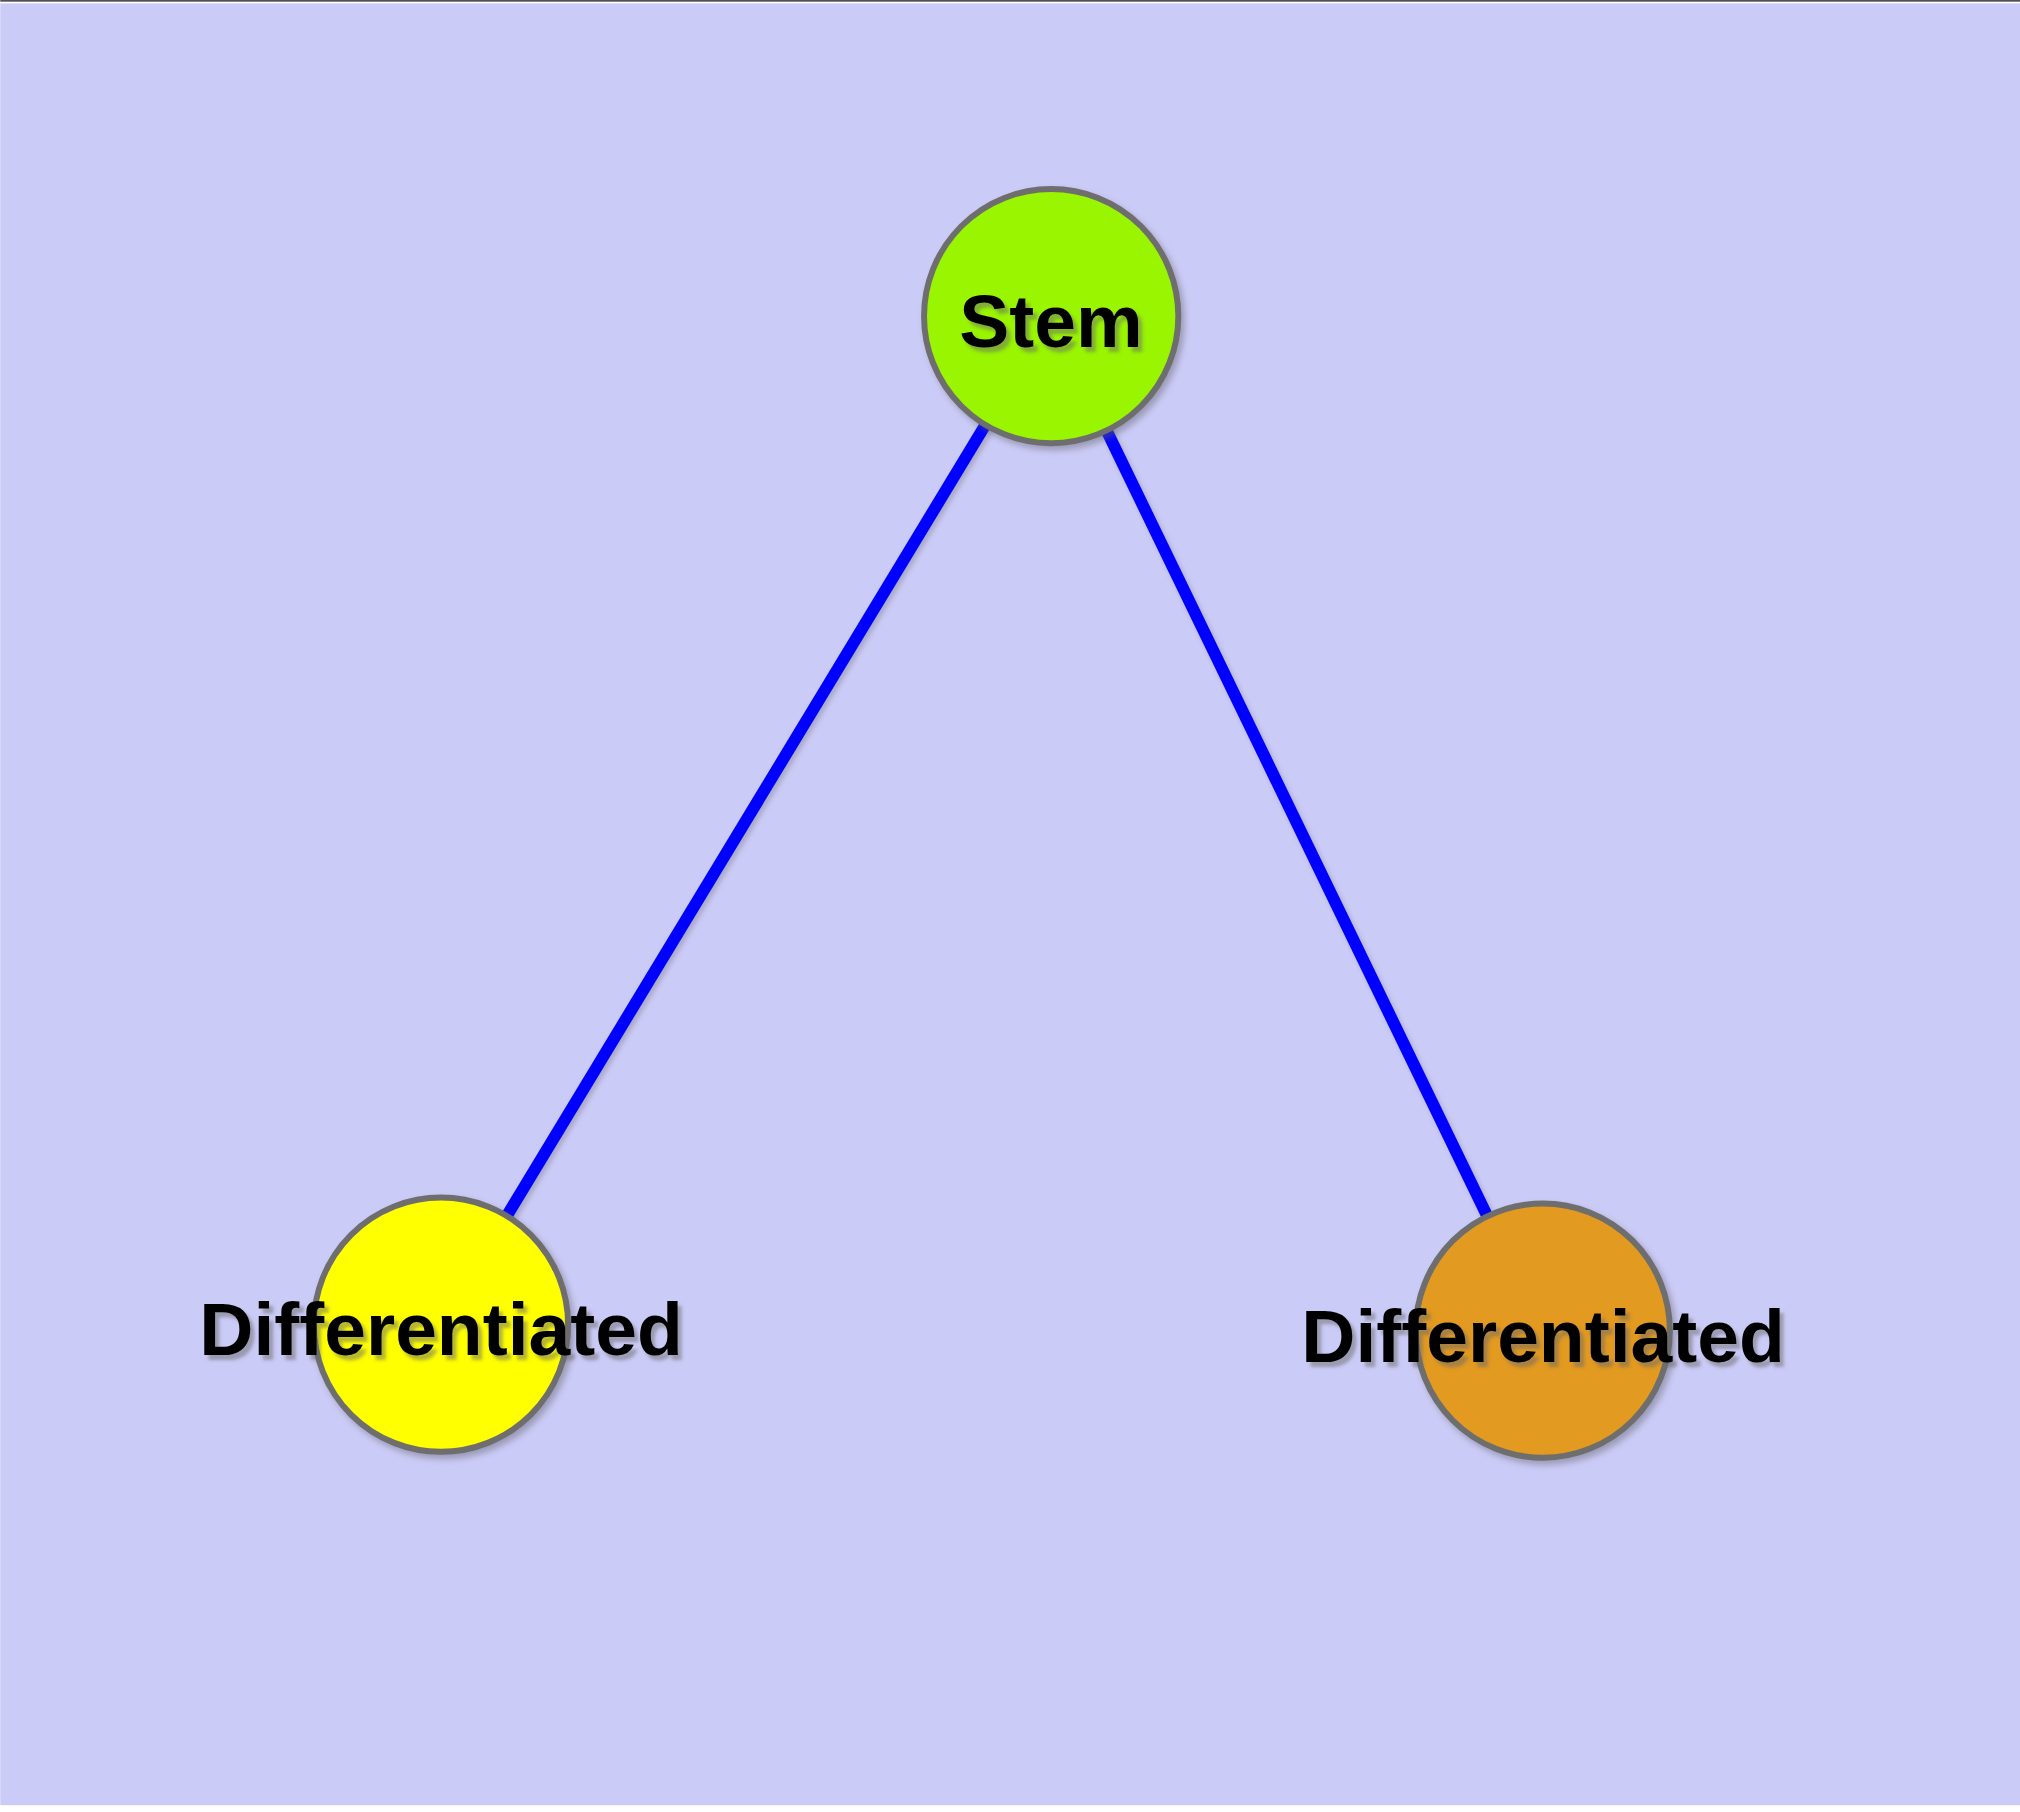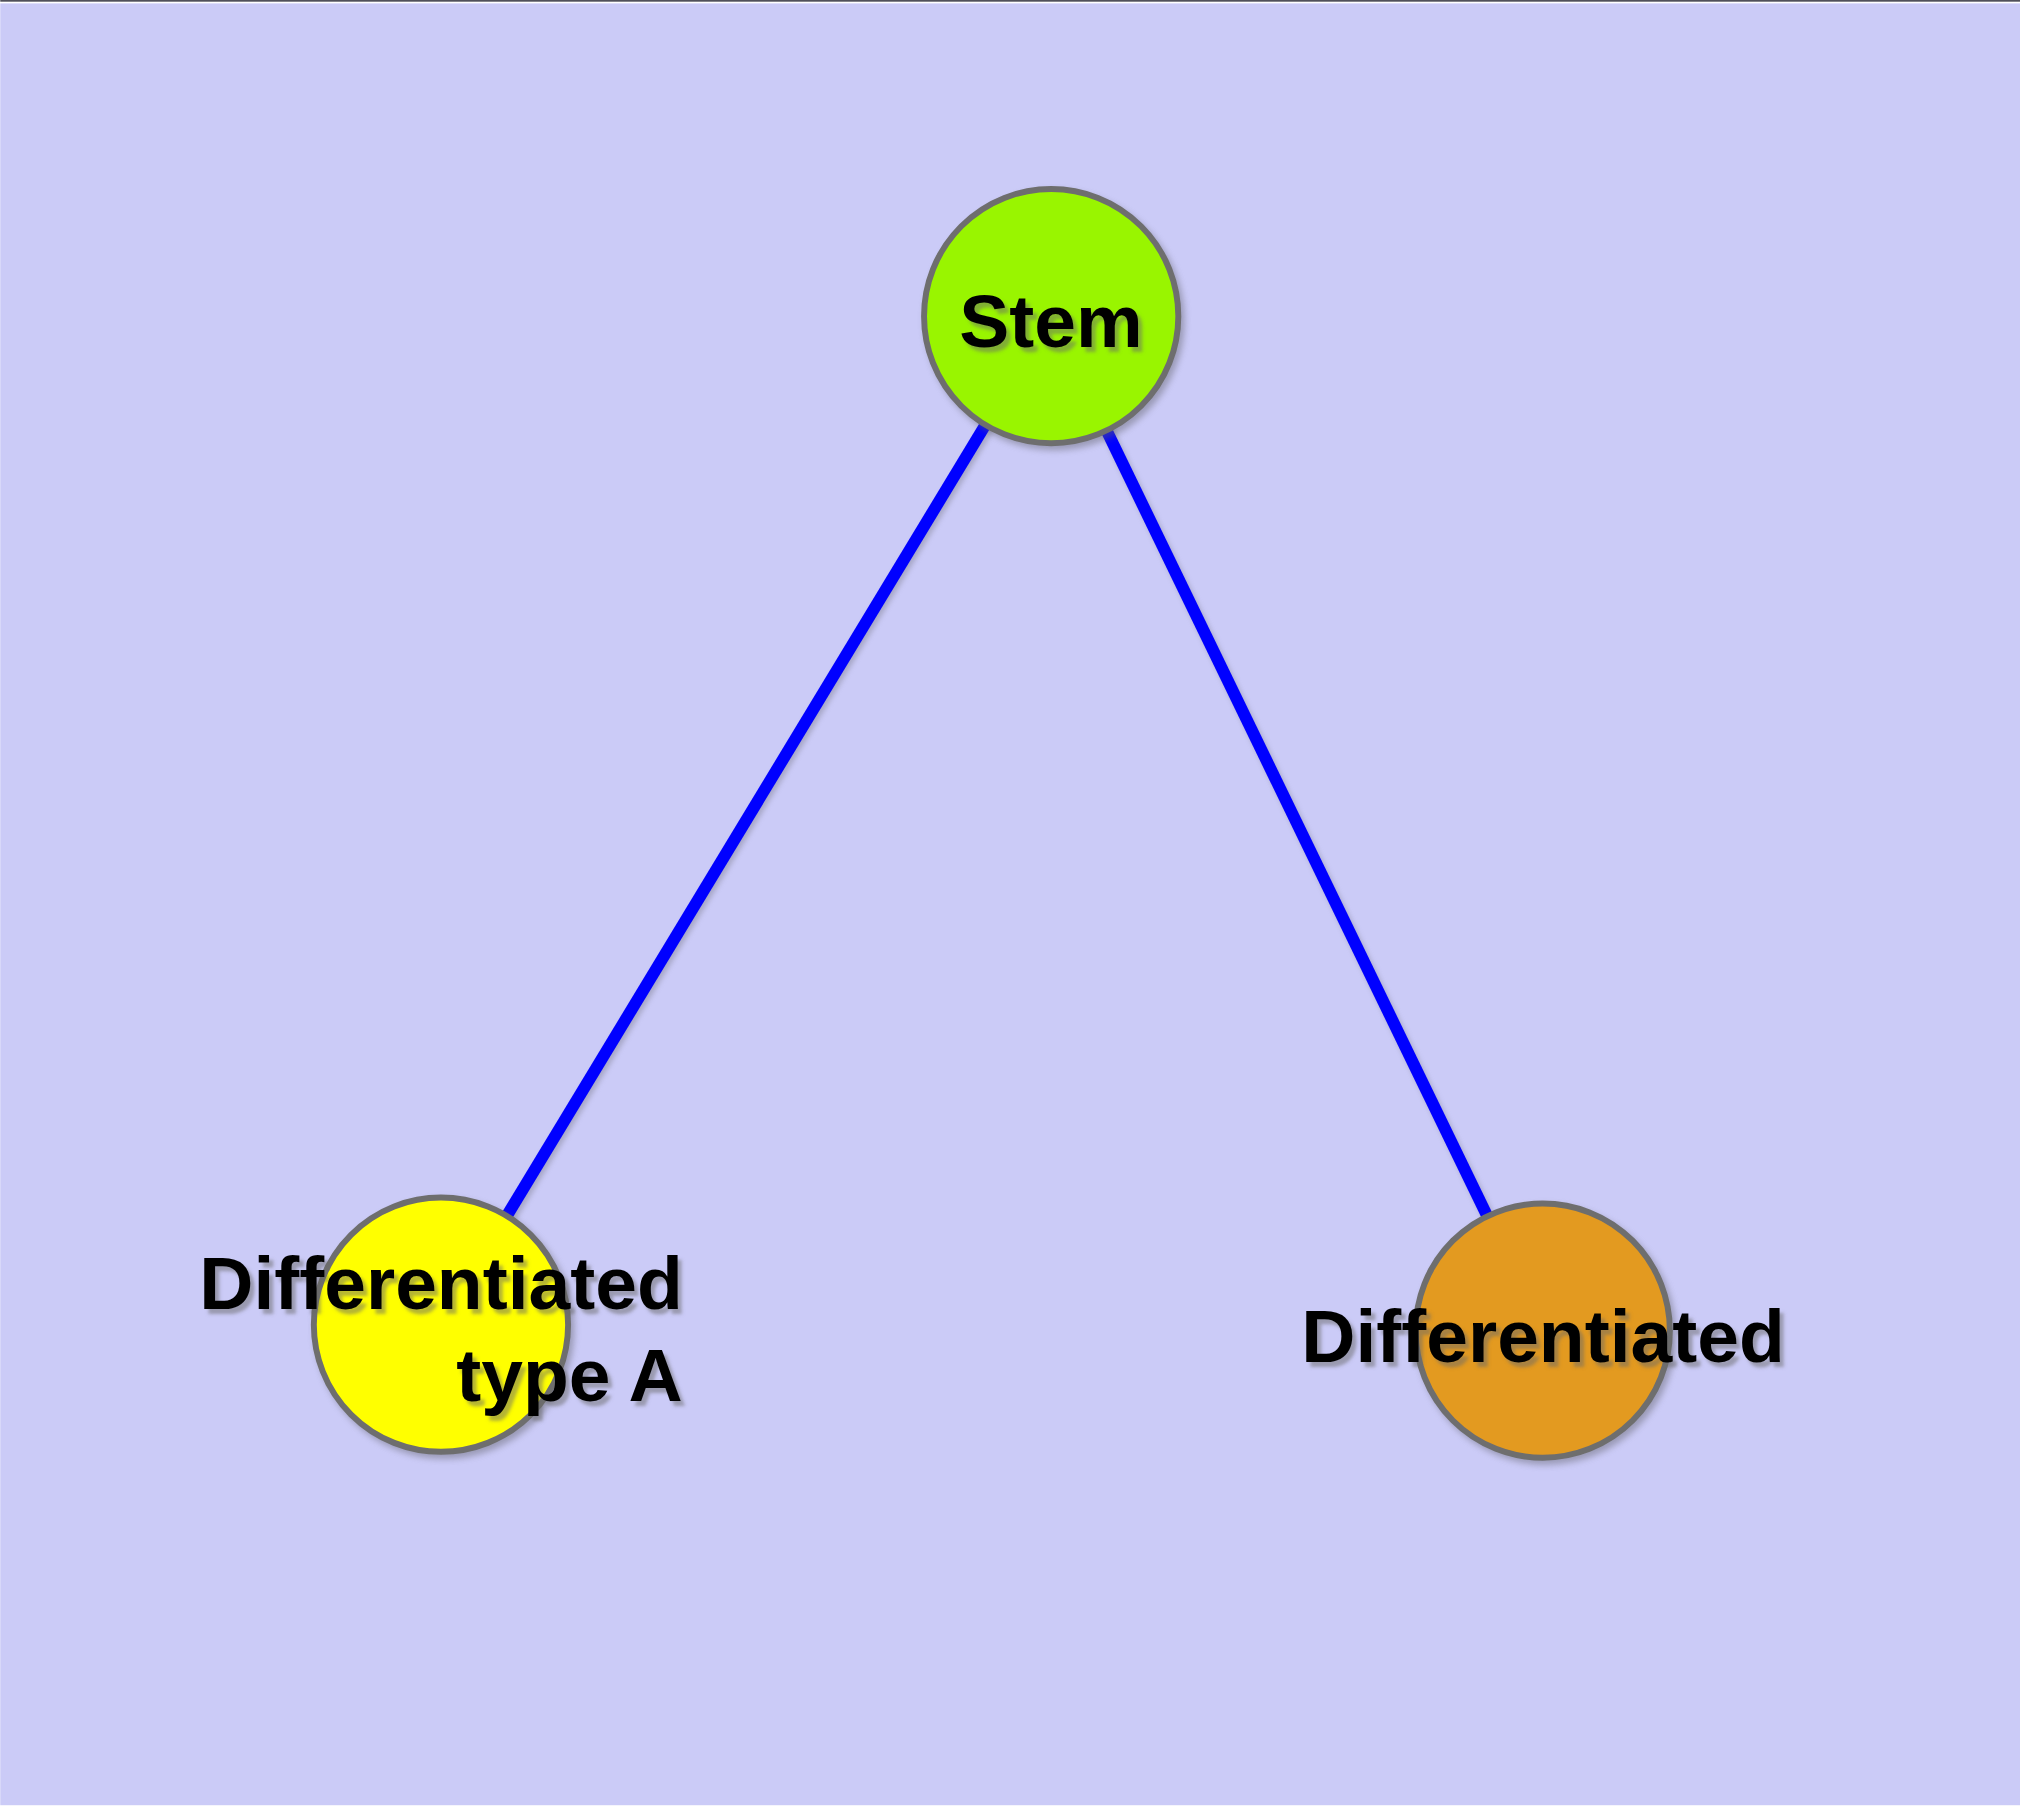--- a/index.html
+++ b/index.html
@@ -27,21 +27,21 @@
     filter: drop-shadow(3px 4px 3px rgba(100,100,110,0.35));
   }
   .node-circle {
     stroke: #6E6E6E;
     stroke-width: 7px;
     filter: drop-shadow(4px 5px 4px rgba(95,95,105,0.45));
   }
   .node-label {
     position: absolute;
     transform: translate(-50%, -50%);
-    text-align: right;
+    text-align: left;
     font-weight: bold;
     font-size: 75px;
     line-height: 92px;
     color: #000000;
     white-space: nowrap;
     text-shadow: 4.2px 5.1px 3.4px rgba(105,105,105,0.5);
   }
   .label-stem   { left: 1051px; top: 321px;  }
   .label-type-a { left: 441px;  top: 1329px; }
   .label-type-b { left: 1543px; top: 1336px; }
@@ -62,21 +62,20 @@
 
     <circle class="node-circle" cx="1240" cy="373" r="150" fill="#99F500"></circle>
     <circle class="node-circle" cx="520" cy="1563" r="150" fill="#FFFF00"></circle>
     <circle class="node-circle" cx="1820" cy="1570" r="150" fill="#E39A20"></circle>
   </svg>
 
   <div class="node-label label-stem">Stem</div>
 
   <div class="node-label label-type-a">
     <div>Differentiated</div>
-    <div>type A</div>
   </div>
 
   <div class="node-label label-type-b">
     <div>Differentiated</div>
   </div>
 
 </div>
 
 
 </body></html>

